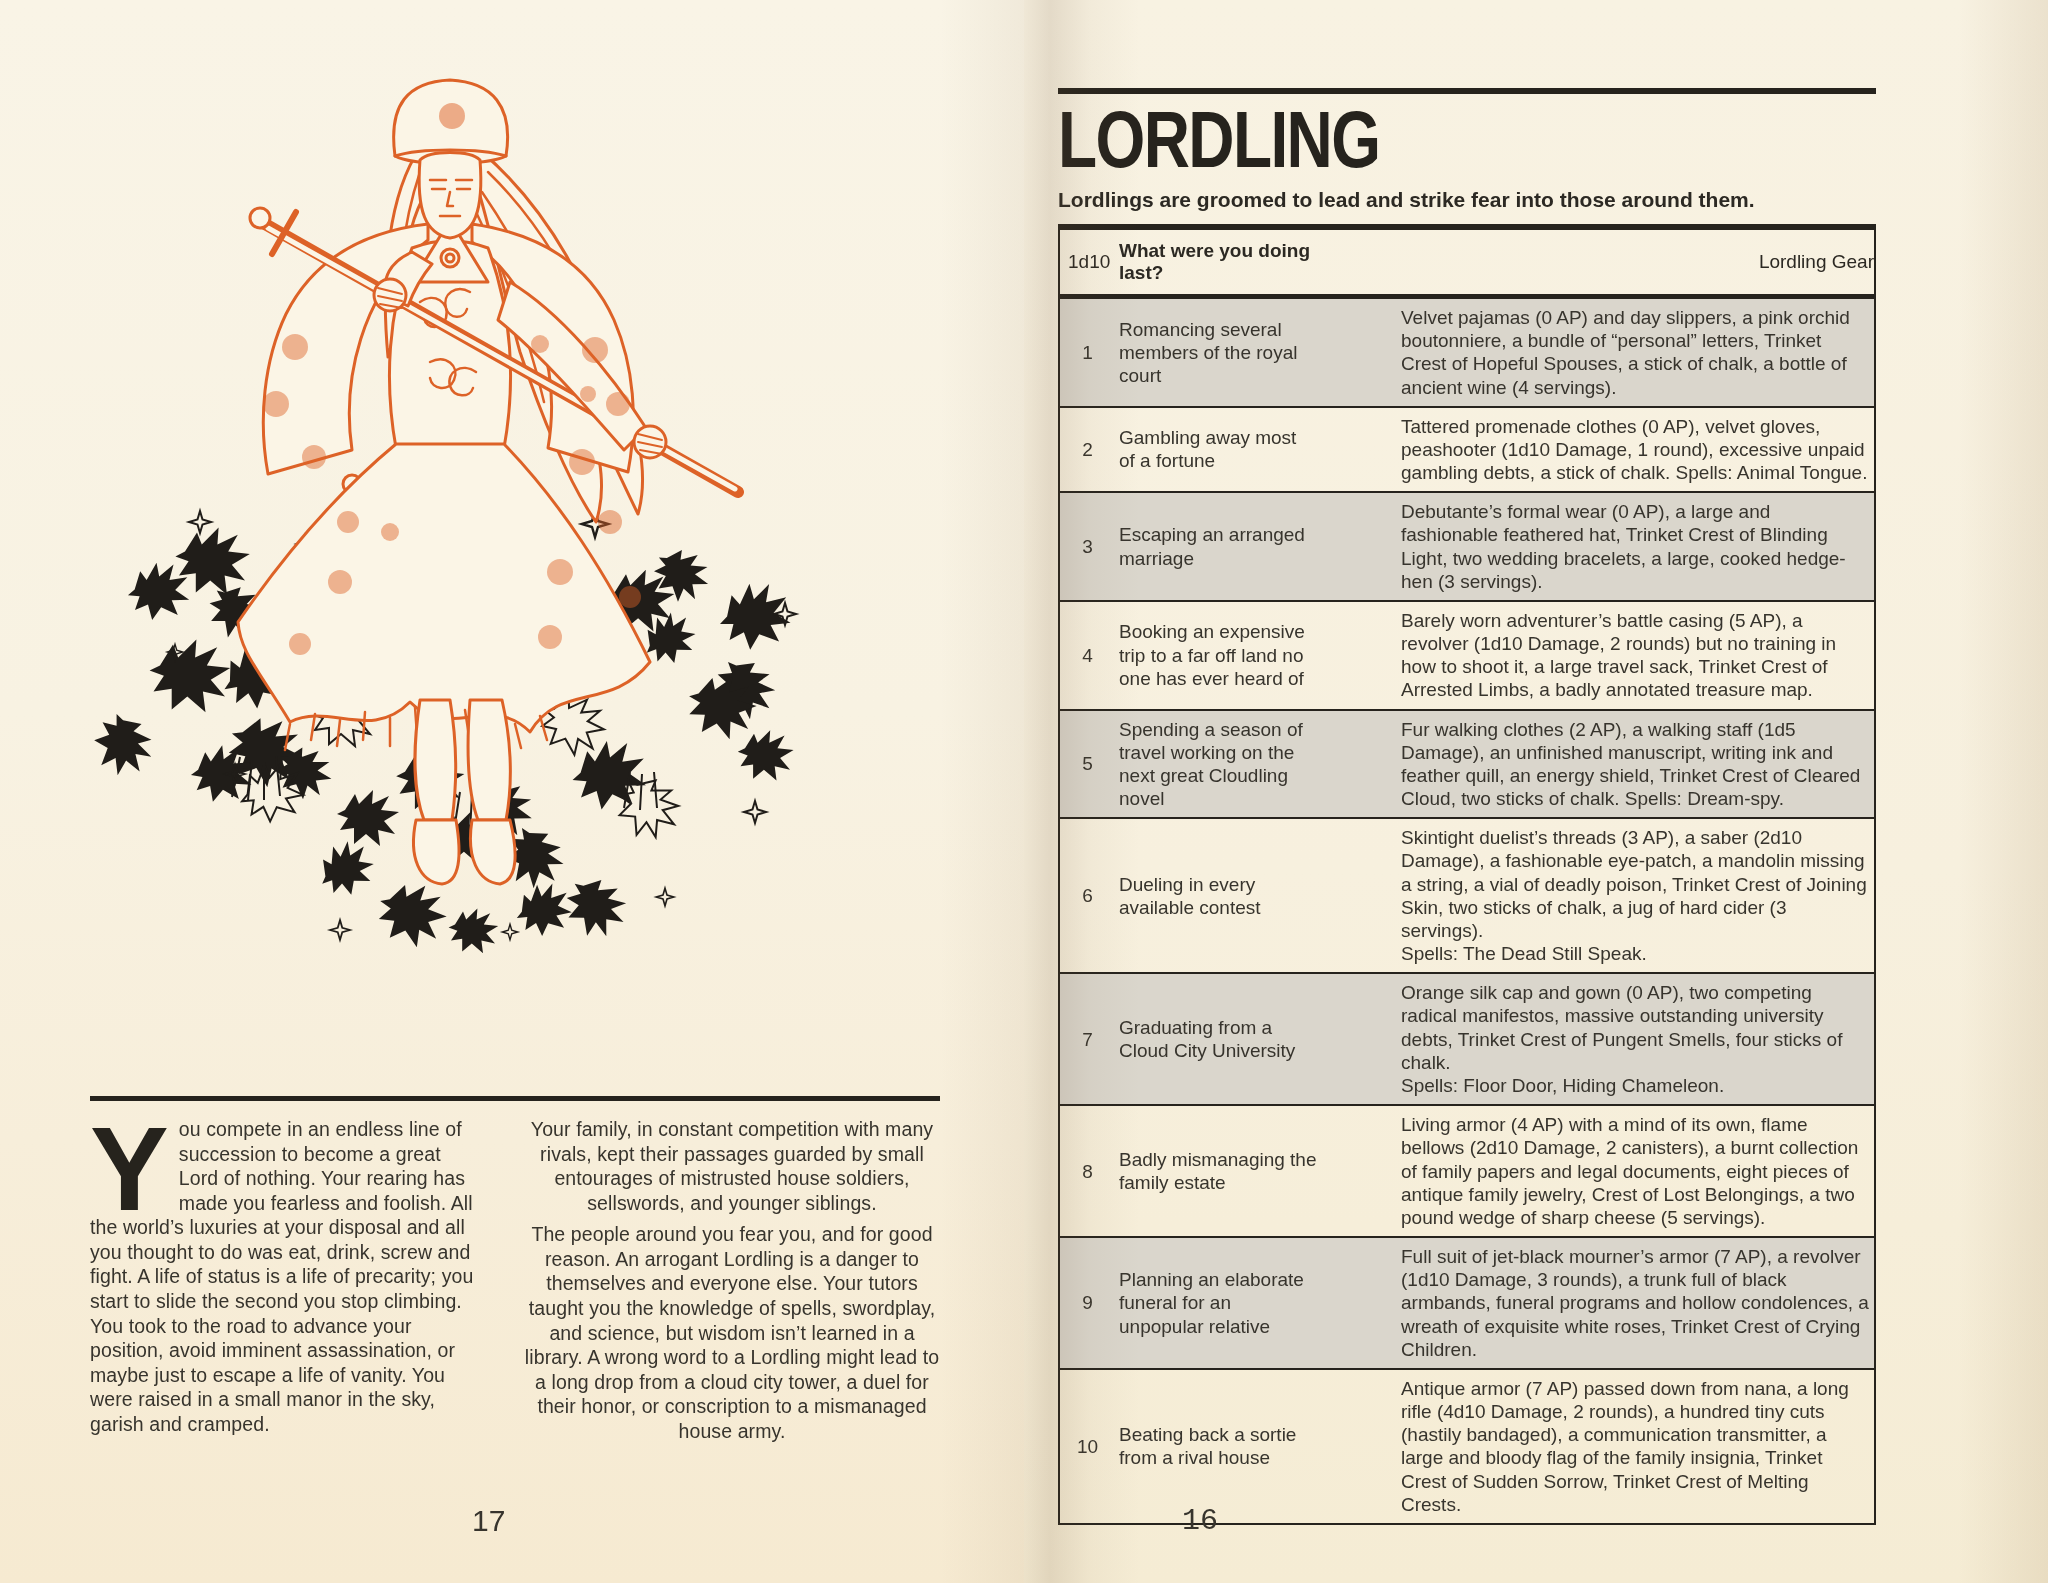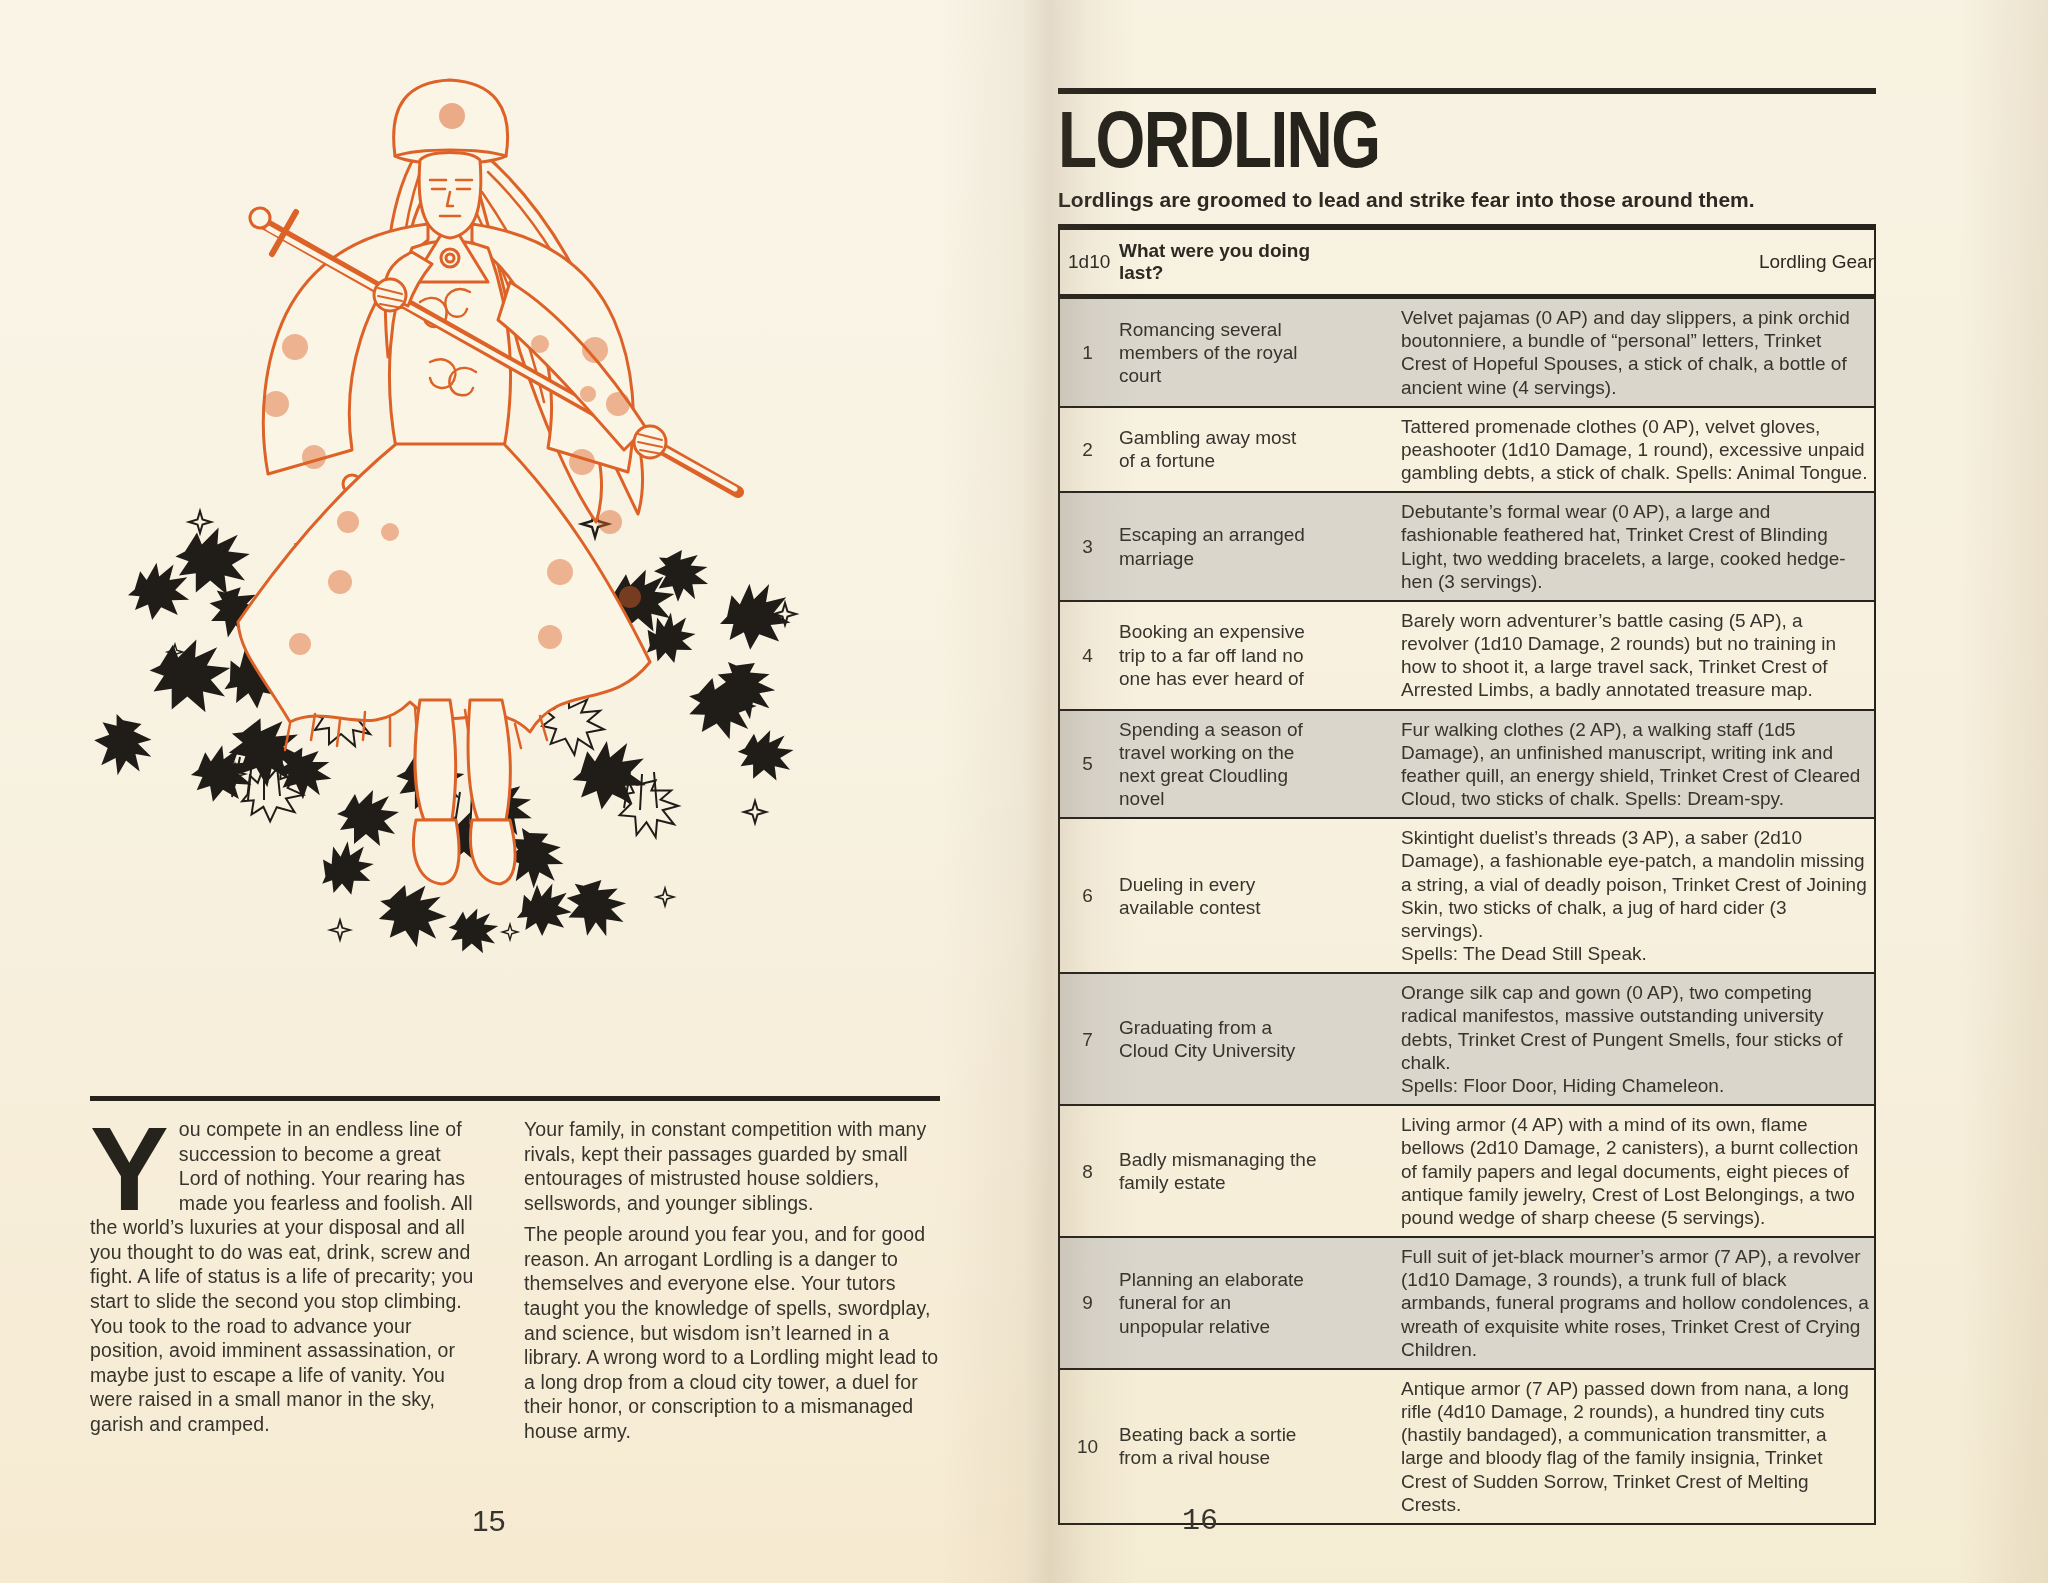--- a/index.html
+++ b/index.html
@@ -18,21 +18,21 @@
       rgba(110,80,50,0.15) 55%, rgba(125,95,60,0.05) 75%, rgba(125,95,60,0) 100%); pointer-events:none; }
   .right-edge-shade { position:absolute; top:0; right:0; width:90px; height:1583px;
     background:linear-gradient(90deg, rgba(140,105,55,0) 0%, rgba(140,105,55,0.12) 100%); pointer-events:none; }
 
   
   .illustration { position:absolute; left:90px; top:52px; width:725px; height:1020px; }
   .lp-content { position:absolute; left:90px; top:1096px; width:850px; }
   .lp-rule { height:5px; background:#26231d; }
   .lp-cols { display:flex; gap:48px; margin-top:16px; }
   .lp-col1 { width:386px; }
-  .lp-col2 { width:416px; }
+  .lp-col2 { width:416px;text-align:center; }
   .bodytext { font-size:19.5px; line-height:1.26; letter-spacing:0.1px; color:#37342d; }
   .lp-col2 .bodytext + .bodytext { margin-top:7px; }
   .dropcap { float:left; font-size:118px; line-height:0.78; font-weight:700; color:#26231d;
     margin:6px 10px 0 0; }
   .pagenum { position:absolute; font-size:30px; color:#37342d; }
   .pagenum-left  { left:472px; top:1504px; }
   .pagenum-right { left:158px; top:1504px;font-family:Liberation Mono, monospace; }
 
   
   .rp-content { position:absolute; left:34px; top:0; width:818px; }
@@ -216,21 +216,21 @@
         <div class="lp-col1">
           <p class="bodytext"><span class="dropcap">Y</span><span>ou compete in an endless line of succession to become a great Lord of nothing. Your rearing has made you fearless and foolish. All the world’s luxuries at your disposal and all you thought to do was eat, drink, screw and fight. A life of status is a life of precarity; you start to slide the second you stop climbing. You took to the road to advance your position, avoid imminent assassination, or maybe just to escape a life of vanity. You were raised in a small manor in the sky, garish and cramped.</span></p>
         </div>
         <div class="lp-col2">
           <p class="bodytext">Your family, in constant competition with many rivals, kept their passages guarded by small entourages of mistrusted house soldiers, sellswords, and younger siblings.</p>
           <p class="bodytext">The people around you fear you, and for good reason. An arrogant Lordling is a danger to themselves and everyone else. Your tutors taught you the knowledge of spells, swordplay, and science, but wisdom isn’t learned in a library. A wrong word to a Lordling might lead to a long drop from a cloud city tower, a duel for their honor, or conscription to a mismanaged house army.</p>
         </div>
       </div>
     </div>
 
-    <div class="pagenum pagenum-left">15</div>
+    <div class="pagenum pagenum-left">17</div>
   </section>
 
   <section class="page page-right">
     <div class="rp-content">
       <div class="top-rule"></div>
       <h1 class="rp-title">LORDLING</h1>
       <p class="rp-subtitle">Lordlings are groomed to lead and strike fear into those around them.</p>
 
       <table class="gear-table">
         <thead>

